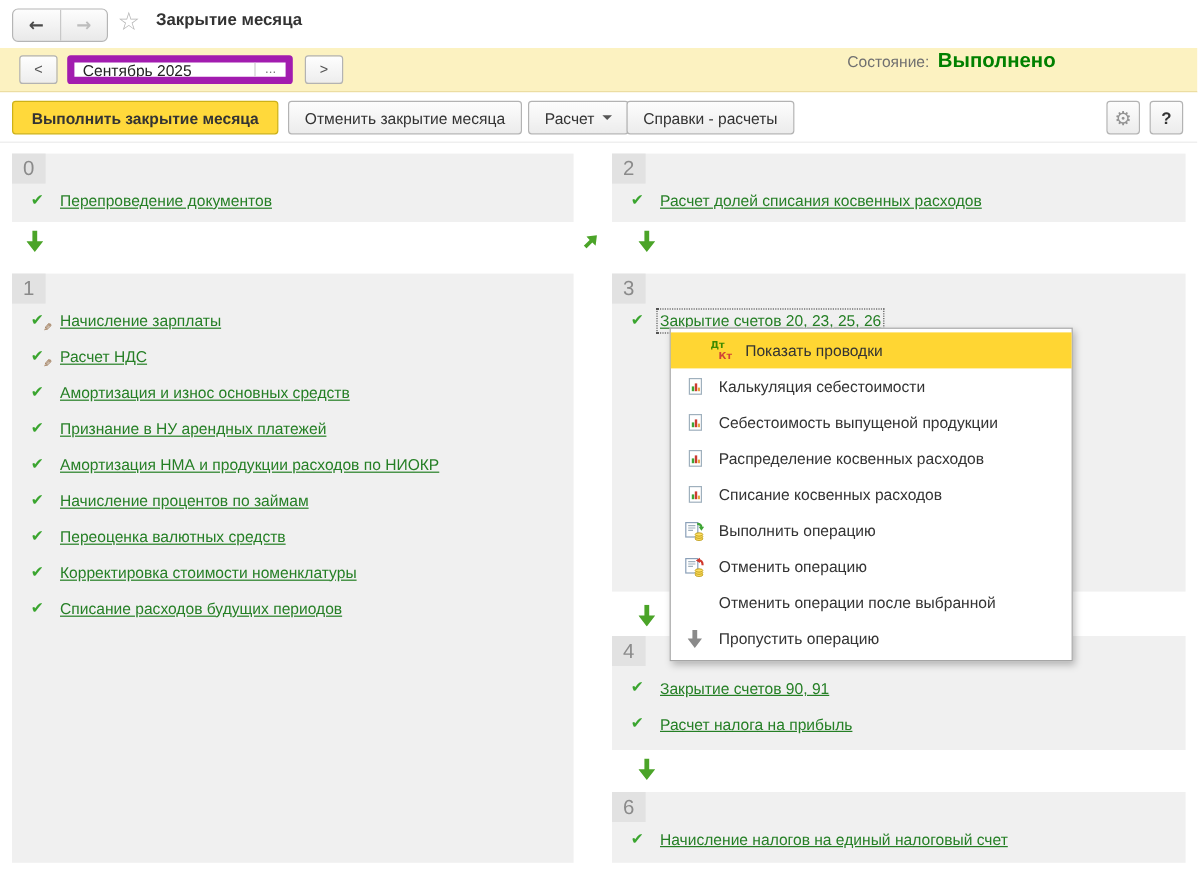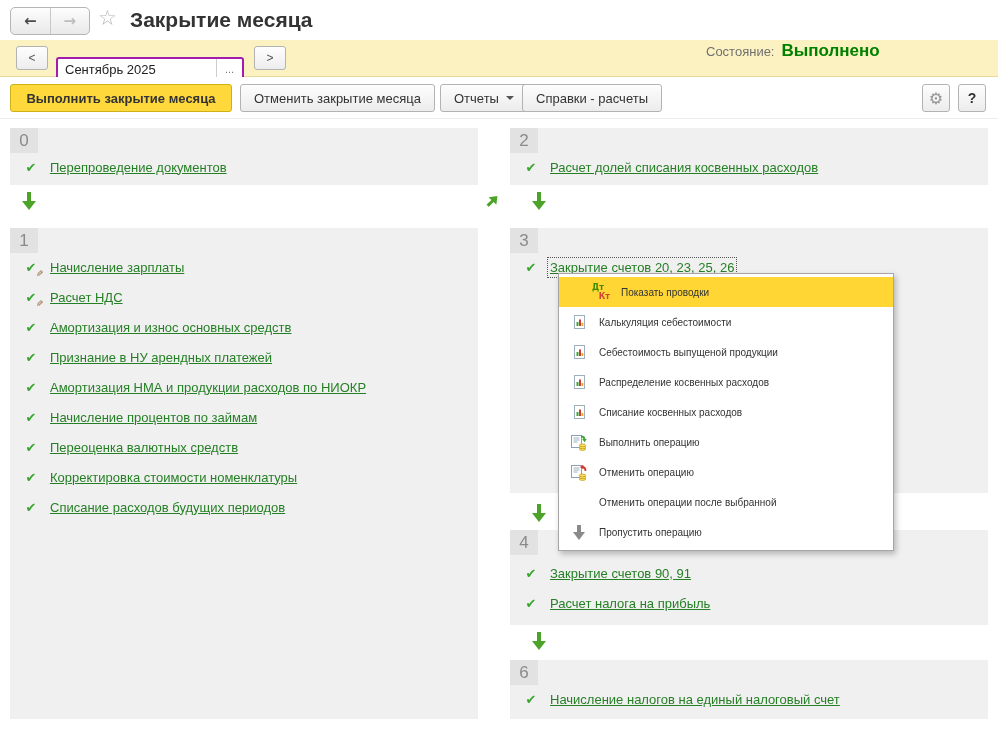--- a/index.html
+++ b/index.html
@@ -10,29 +10,29 @@
   
   .titlebar { position:absolute; top:0; left:0; width:998px; height:40px; background:#fff; }
   .nav-group { position:absolute; left:10px; top:7px; width:78px; height:26px; display:flex;
                border:1px solid #b5b5b5; border-radius:5px; overflow:hidden;
                background:linear-gradient(#fdfdfd,#e9e9e9); }
   .nav-btn { flex:1; display:flex; align-items:center; justify-content:center; border:none; background:transparent;
              font-size:15px; cursor:pointer; font-family:"DejaVu Sans",sans-serif; }
   .nav-btn.back { color:#4a4a4a; border-right:1px solid #c8c8c8; font-weight:bold; }
   .nav-btn.fwd  { color:#bdbdbd; font-weight:bold; }
   .star { position:absolute; left:98px; top:6px; font-size:21px; color:#b5b5b5; cursor:pointer; }
-  .title { position:absolute; left:130px; top:8px; margin:0; font-size:21px; font-weight:bold; color:#333; }
+  .title { position:absolute; left:130px; top:8px; margin:0; font-size:14px; font-weight:bold; color:#333; }
 
   
   .pbar { position:absolute; top:40px; left:0; width:998px; height:37px; background:#fcf2c1;
           border-bottom:1px solid #e8d89b; box-sizing:border-box; }
   .sm-btn { position:absolute; top:6px; width:32px; height:24px; border:1px solid #b3b3b3; border-radius:3px;
             background:linear-gradient(#fefefe,#ededed); color:#555; font-size:12px; cursor:pointer; }
   .sm-btn.prev { left:16px; } .sm-btn.next { left:254px; }
-  .field { position:absolute; top:17px; height:24px; background:#fff; border:2px solid #a21caf; border-radius:3px;
+  .field { position:absolute; top:6px; height:24px; background:#fff; border:6px solid #a21caf; border-radius:3px;
            display:flex; box-sizing:border-box; overflow:hidden; }
   .period-field { left:56px; width:188px; }
   .company-field { left:296px; width:395px; }
   .field-text { flex:1; padding:0 7px; display:flex; align-items:center; font-size:13px; color:#222; white-space:nowrap; }
   .ellipsis-btn { width:26px; border:none; border-left:1px solid #cdcdcd; background:transparent; color:#777;
                   font-size:11px; cursor:pointer; line-height:10px; }
   .combo-arrow { width:20px; border:none; border-left:1px solid #cdcdcd; background:transparent; display:flex;
                  align-items:center; justify-content:center; cursor:pointer; }
   .caret { width:0; height:0; border:4px solid transparent; border-top-color:#555; margin-top:4px; }
   .status-wrap { position:absolute; left:706px; top:1px; display:flex; gap:7px; align-items:center; }
@@ -82,21 +82,21 @@
   .flow-arrow { position:absolute; }
   .diag { transform:rotate(-135deg); }
 
   
   .context-menu { position:absolute; left:558px; top:273px; width:334px; background:#fff;
                   border:1px solid #a6a6a6; box-shadow:2px 3px 6px rgba(0,0,0,.25); padding:3px 0; z-index:10; }
   .menu-item { height:30px; display:flex; align-items:center; padding:0 10px; cursor:pointer; }
   .menu-item.highlighted { background:#ffd633;padding-left:32px; }
   .mi-icon { width:20px; height:20px; margin-right:10px; display:flex; align-items:center; justify-content:center;
              flex:none; position:relative; }
-  .mi-label { font-size:10px; color:#333; white-space:nowrap; }
+  .mi-label { font-size:13px; color:#333; white-space:nowrap; }
   .dtkt { width:20px; height:18px; position:relative; font-family:"DejaVu Sans",sans-serif; }
   .dtkt .dt { position:absolute; top:0; left:1px; font-size:8px; font-weight:bold; color:#3e8a00; }
   .dtkt .kt { position:absolute; bottom:0; right:1px; font-size:8px; font-weight:bold; color:#d04437; }
 </style>
 </head>
 <body>
 
 <div class="app">
 
   <div class="titlebar">
@@ -122,21 +122,21 @@
     <div class="status-wrap">
       <span class="status-label">Состояние:</span>
       <span class="status-value">Выполнено</span>
     </div>
   </div>
 
   <div class="toolbar">
     <button class="btn yellow btn-run">Выполнить закрытие месяца</button>
     <button class="btn btn-cancel">Отменить закрытие месяца</button>
     <button class="btn btn-reports">
-      <span>Отчеты</span>
+      <span>Расчет</span>
       <span class="caret btn-caret"></span>
     </button>
     <button class="btn btn-refs">Справки - расчеты</button>
     <button class="icon-btn gear">
         <span class="icon-font">⚙</span>
       </button>
     <button class="icon-btn help">?</button>
   </div>
 
   <div class="block b0">

